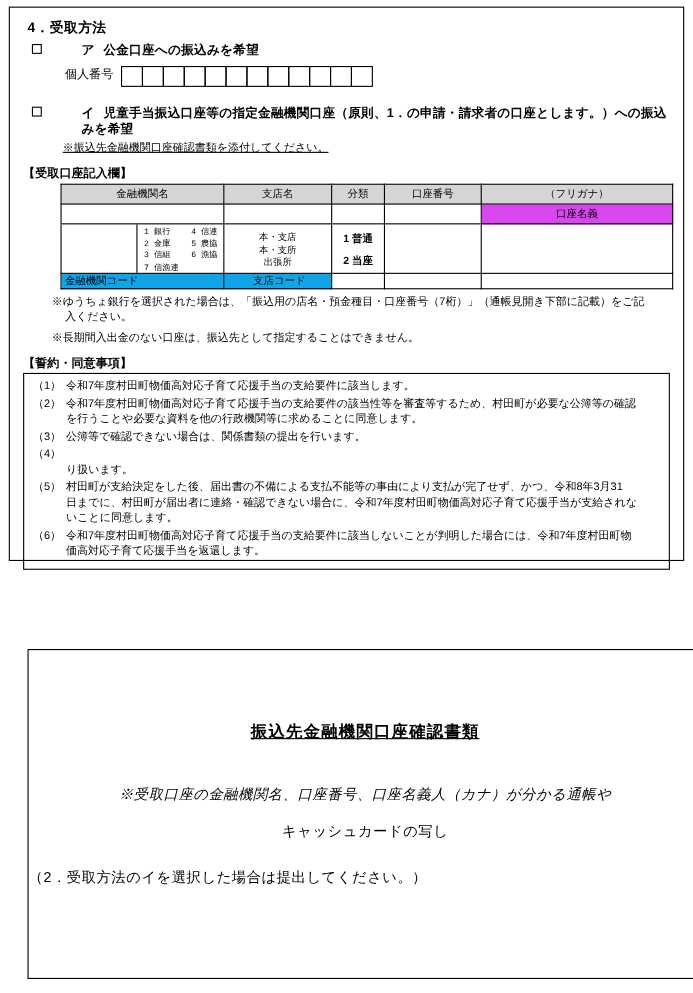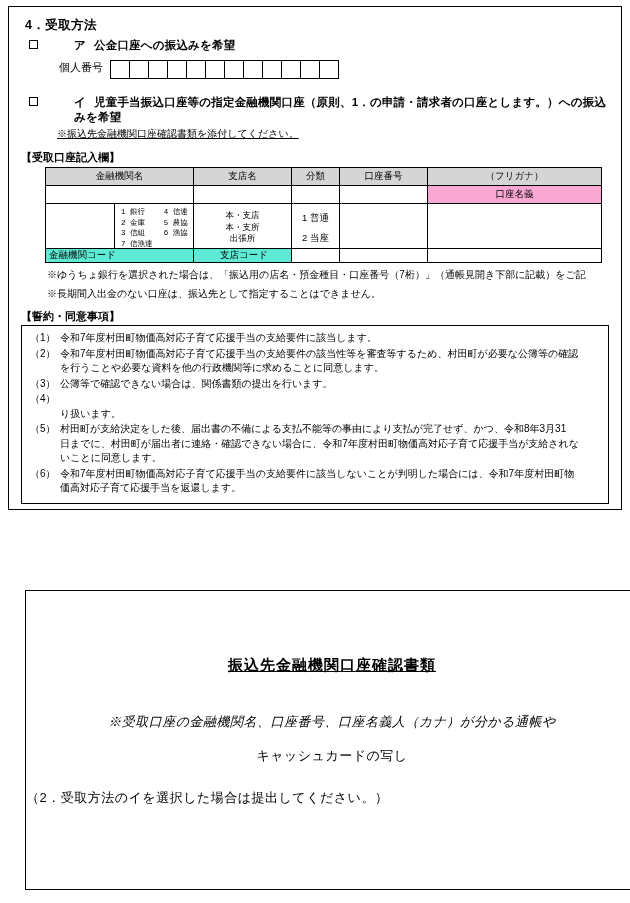--- a/index.html
+++ b/index.html
@@ -92,64 +92,64 @@
 
   .brk-title {
     font-size: 11px;
     font-weight: bold;
     margin: 9px 0 2px 2px;
   }
 
   
   table.bank {
     border-collapse: collapse;
-    margin-left: 26px;
+    margin-left: 36px;
     width: 556px;
     table-layout: fixed;
   }
   table.bank td, table.bank th {
     border: 1px solid #000;
     font-size: 9.5px;
     font-weight: normal;
     padding: 0;
     text-align: center;
     vertical-align: middle;
   }
   .hdr {
     background: #d5d5d5;
     font-size: 10.5px;
     height: 17px;
   }
   .hdr2 {
-    background: #f9a8d4;
+    background: #d946ef;
     font-size: 10.5px;
     height: 17px;
   }
   .body-row td {
     height: 44px;
   }
   .kind-cell {
     font-size: 9.5px;
     line-height: 20px;
   }
-  .kind-cell div { border-bottom: none; }
+  .kind-cell div { border-bottom: none; font-weight: bold; }
   .type-list {
     font-size: 7.5px;
     line-height: 10.5px;
     text-align: left;
     padding-left: 6px !important;
   }
   .branch-list {
     font-size: 8.5px;
     line-height: 11.5px;
   }
   .code-row td {
     height: 13px;
     font-size: 7px;
-    background: #5eead4;
+    background: #0ea5e9;
   }
   .code-row td.blank {
     background: #ffffff;
   }
 
   .note-line {
     font-size: 10px;
     margin: 5px 0 0 28px;
     line-height: 14px;
   }
@@ -329,20 +329,21 @@
         <td style="text-align:left;padding-left:3px !important;">金融機関コード</td>
         <td style="text-align:center;padding-left:3px !important;">支店コード</td>
         <td class="blank"></td>
         <td class="blank"></td>
         <td class="blank"></td>
       </tr>
     </tbody>
       </table>
 
     <div class="note-line">※ゆうちょ銀行を選択された場合は、「振込用の店名・預金種目・口座番号（7桁）」（通帳見開き下部に記載）をご記</div>
+    <div class="note-line note-indent" style="margin-top:0;">入ください。</div>
     <div class="note-line">※長期間入出金のない口座は、振込先として指定することはできません。</div>
 
     <div class="pledge-title">【誓約・同意事項】</div>
     <div class="pledge-box">
       <div class="pledge-item">
         <span class="pledge-num">（1）</span>
         <span class="pledge-text">令和7年度村田町物価高対応子育て応援手当の支給要件に該当します。</span>
       </div>
       <div class="pledge-item">
         <span class="pledge-num">（2）</span>

